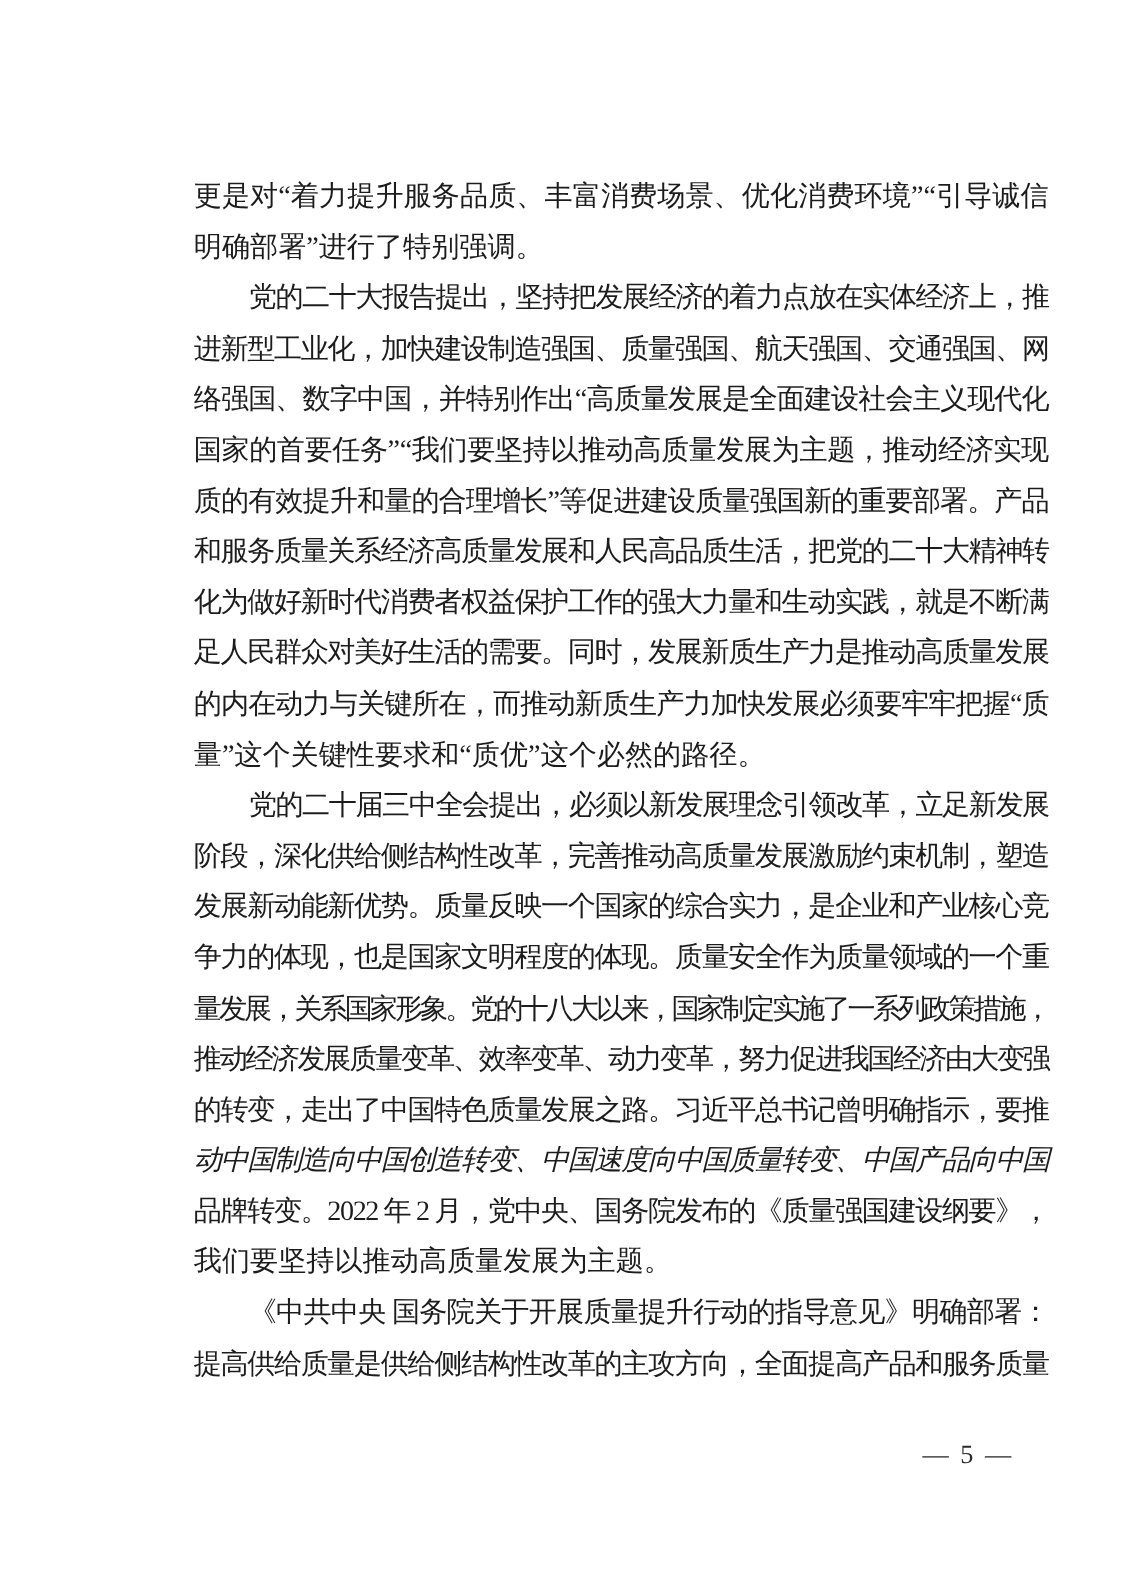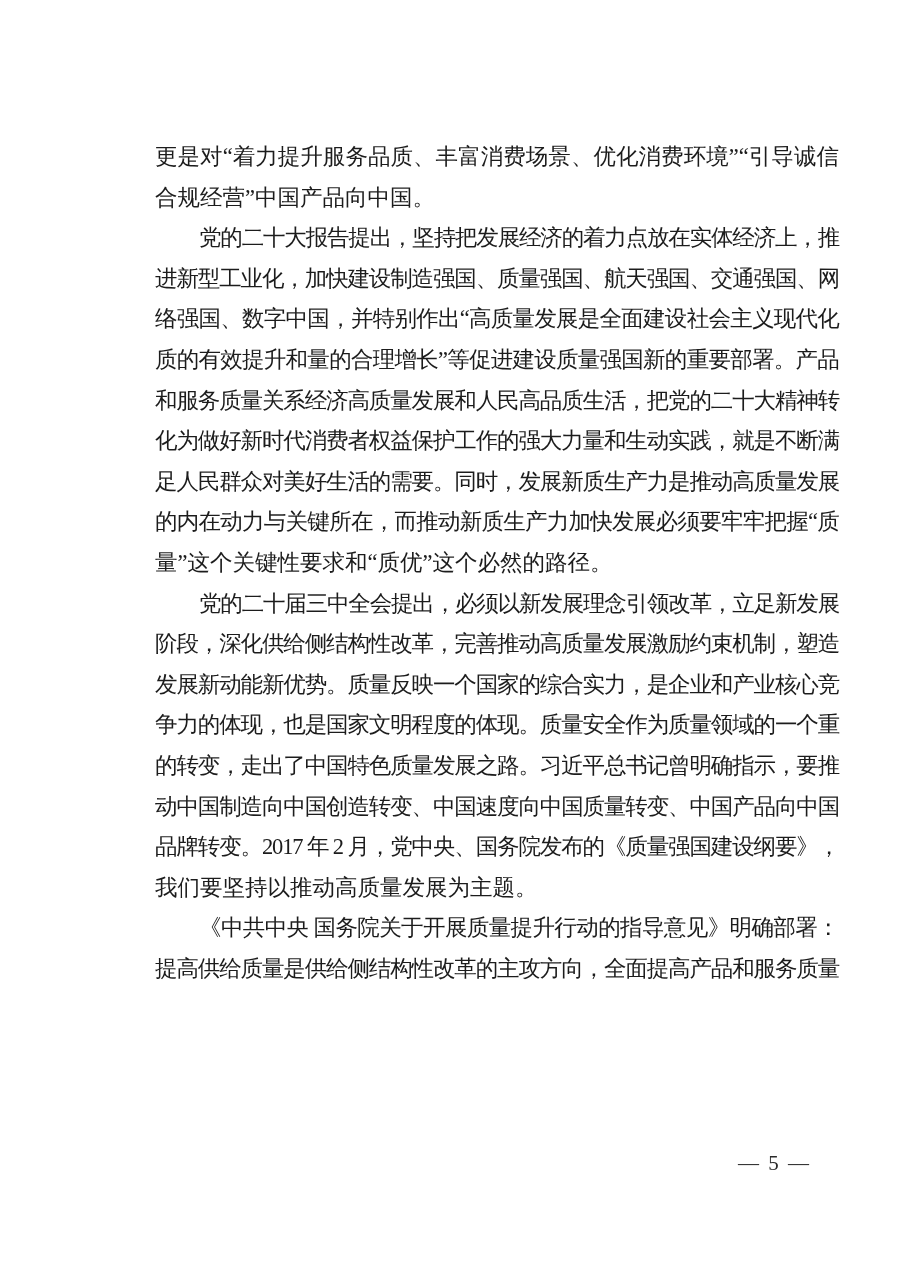--- a/index.html
+++ b/index.html
@@ -47,43 +47,46 @@
   }
 </style>
 </head>
 <body>
 
 <div class="page">
   <div class="text-column">
 
     <div class="para">
       <div class="line justify"><span style="letter-spacing: 0.048px;">更是对“着力提升服务品质、丰富消费场景、优化消费环境”“引导诚信</span></div>
-      <div class="line"><span>合规经营”中国产品向中国。</span></div>
+      <div class="line"><span>明确部署”进行了特别强调。</span></div>
     </div>
 
     <div class="para">
       <div class="line indent justify"><span style="letter-spacing: -1.167px;">党的二十大报告提出，坚持把发展经济的着力点放在实体经济上，推</span></div>
       <div class="line justify"><span style="letter-spacing: -1.125px; text-align: center;">进新型工业化，加快建设制造强国、质量强国、航天强国、交通强国、网</span></div>
       <div class="line justify"><span style="letter-spacing: -0.734px;">络强国、数字中国，并特别作出“高质量发展是全面建设社会主义现代化</span></div>
+      <div class="line justify"><span style="letter-spacing: -0.343px;">国家的首要任务”“我们要坚持以推动高质量发展为主题，推动经济实现</span></div>
       <div class="line justify"><span style="letter-spacing: -0.734px;">质的有效提升和量的合理增长”等促进建设质量强国新的重要部署。产品</span></div>
       <div class="line justify"><span style="letter-spacing: -1.125px; text-align: right;">和服务质量关系经济高质量发展和人民高品质生活，把党的二十大精神转</span></div>
       <div class="line justify"><span style="letter-spacing: -1.125px;">化为做好新时代消费者权益保护工作的强大力量和生动实践，就是不断满</span></div>
       <div class="line justify"><span style="letter-spacing: -1.125px;">足人民群众对美好生活的需要。同时，发展新质生产力是推动高质量发展</span></div>
       <div class="line justify"><span style="letter-spacing: -0.734px; text-align: center;">的内在动力与关键所在，而推动新质生产力加快发展必须要牢牢把握“质</span></div>
       <div class="line"><span>量”这个关键性要求和“质优”这个必然的路径。</span></div>
     </div>
 
     <div class="para">
       <div class="line indent justify"><span style="letter-spacing: -1.167px;">党的二十届三中全会提出，必须以新发展理念引领改革，立足新发展</span></div>
       <div class="line justify"><span style="letter-spacing: -1.125px;">阶段，深化供给侧结构性改革，完善推动高质量发展激励约束机制，塑造</span></div>
       <div class="line justify"><span style="letter-spacing: -1.125px;">发展新动能新优势。质量反映一个国家的综合实力，是企业和产业核心竞</span></div>
       <div class="line justify"><span style="letter-spacing: -1.125px;">争力的体现，也是国家文明程度的体现。质量安全作为质量领域的一个重</span></div>
+      <div class="line justify"><span style="letter-spacing: -2.382px;">量发展，关系国家形象。党的十八大以来，国家制定实施了一系列政策措施，</span></div>
+      <div class="line justify"><span style="letter-spacing: -1.773px;">推动经济发展质量变革、效率变革、动力变革，努力促进我国经济由大变强</span></div>
       <div class="line justify"><span style="letter-spacing: -1.125px;">的转变，走出了中国特色质量发展之路。习近平总书记曾明确指示，要推</span></div>
-      <div class="line justify"><span style="letter-spacing: -1.125px;">动中国制造向中国创造转变、中国速度向中国质量转变、中国产品向中国</span></div>
-      <div class="line justify"><span style="letter-spacing: -1.125px;">品牌转变。2017 年 2 月，党中央、国务院发布的《质量强国建设纲要》，</span></div>
+      <div class="line justify"><span style="letter-spacing: -1.125px; font-style: italic;">动中国制造向中国创造转变、中国速度向中国质量转变、中国产品向中国</span></div>
+      <div class="line justify"><span style="letter-spacing: -1.125px;">品牌转变。2022 年 2 月，党中央、国务院发布的《质量强国建设纲要》，</span></div>
       <div class="line"><span>我们要坚持以推动高质量发展为主题。</span></div>
     </div>
 
     <div class="para">
       <div class="line indent justify"><span style="letter-spacing: -0.604px;">《中共中央 国务院关于开展质量提升行动的指导意见》明确部署：</span></div>
       <div class="line justify"><span style="letter-spacing: -1.125px;">提高供给质量是供给侧结构性改革的主攻方向，全面提高产品和服务质量</span></div>
     </div>
 
   </div>
 

